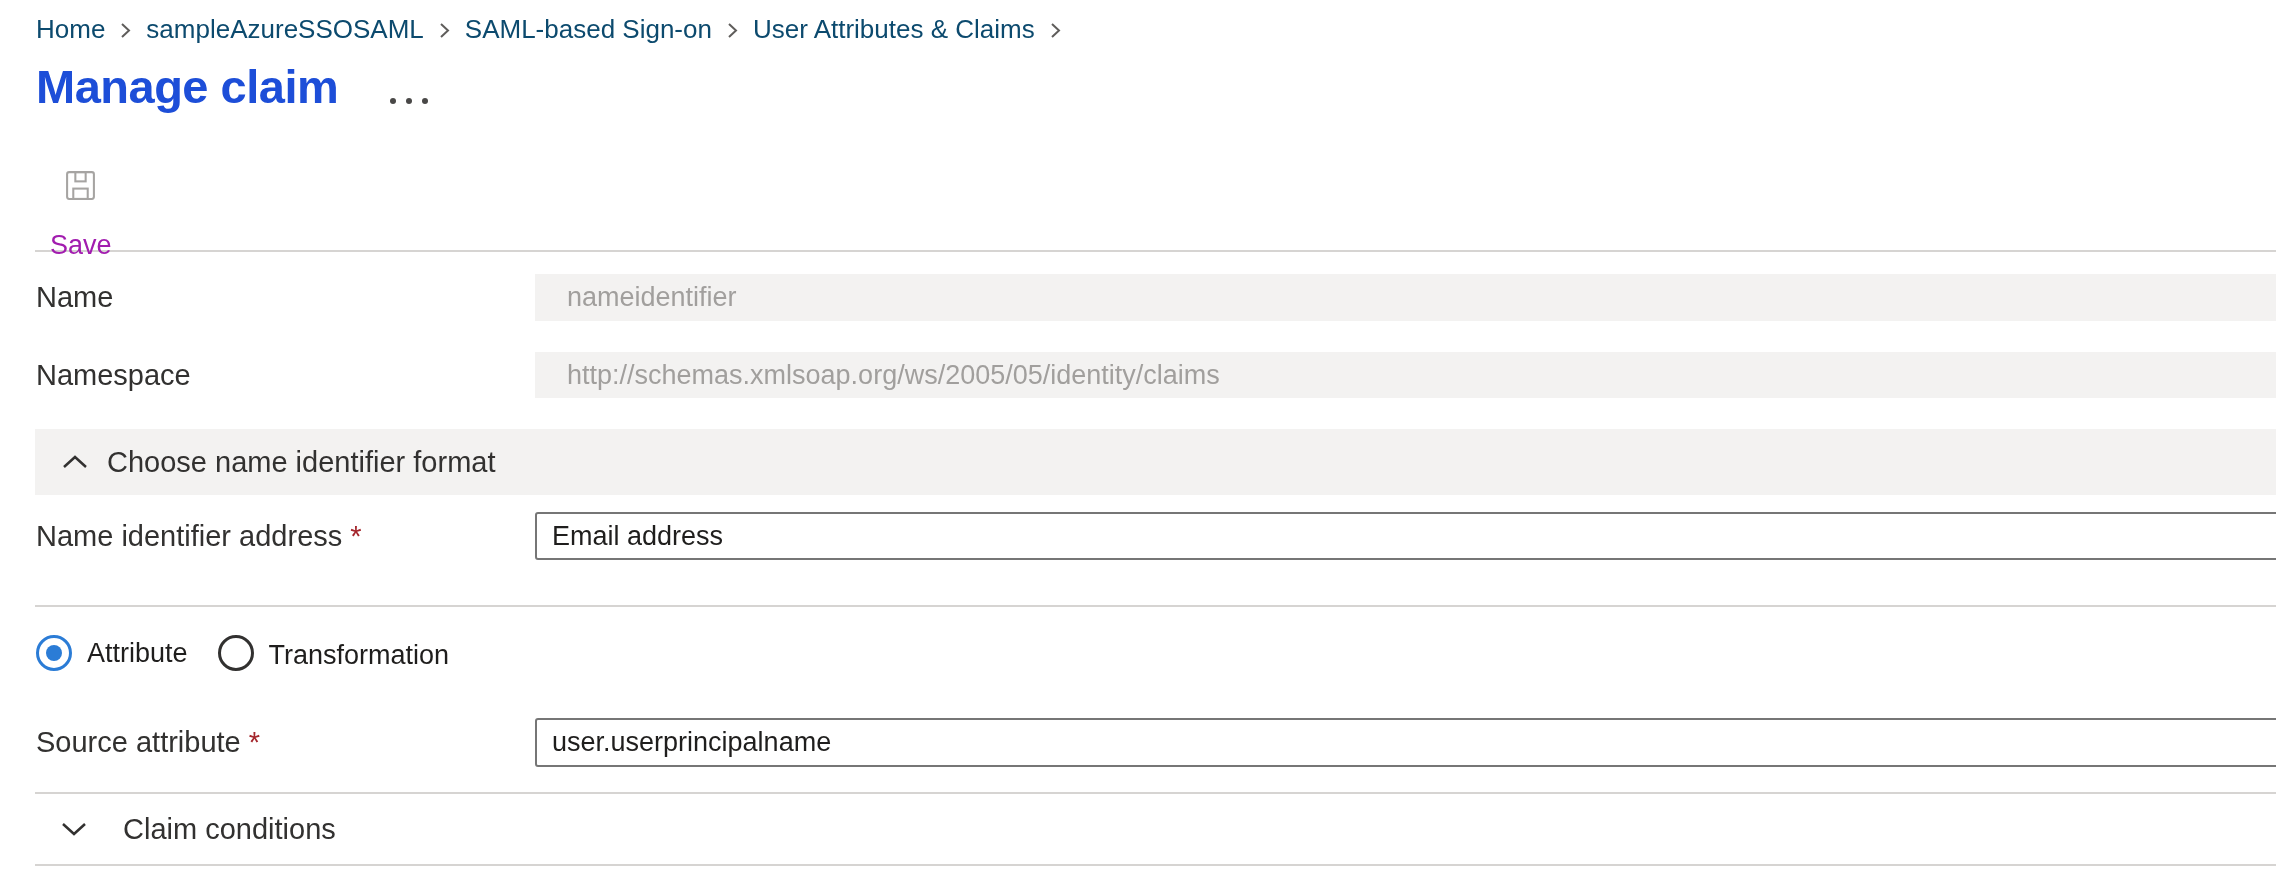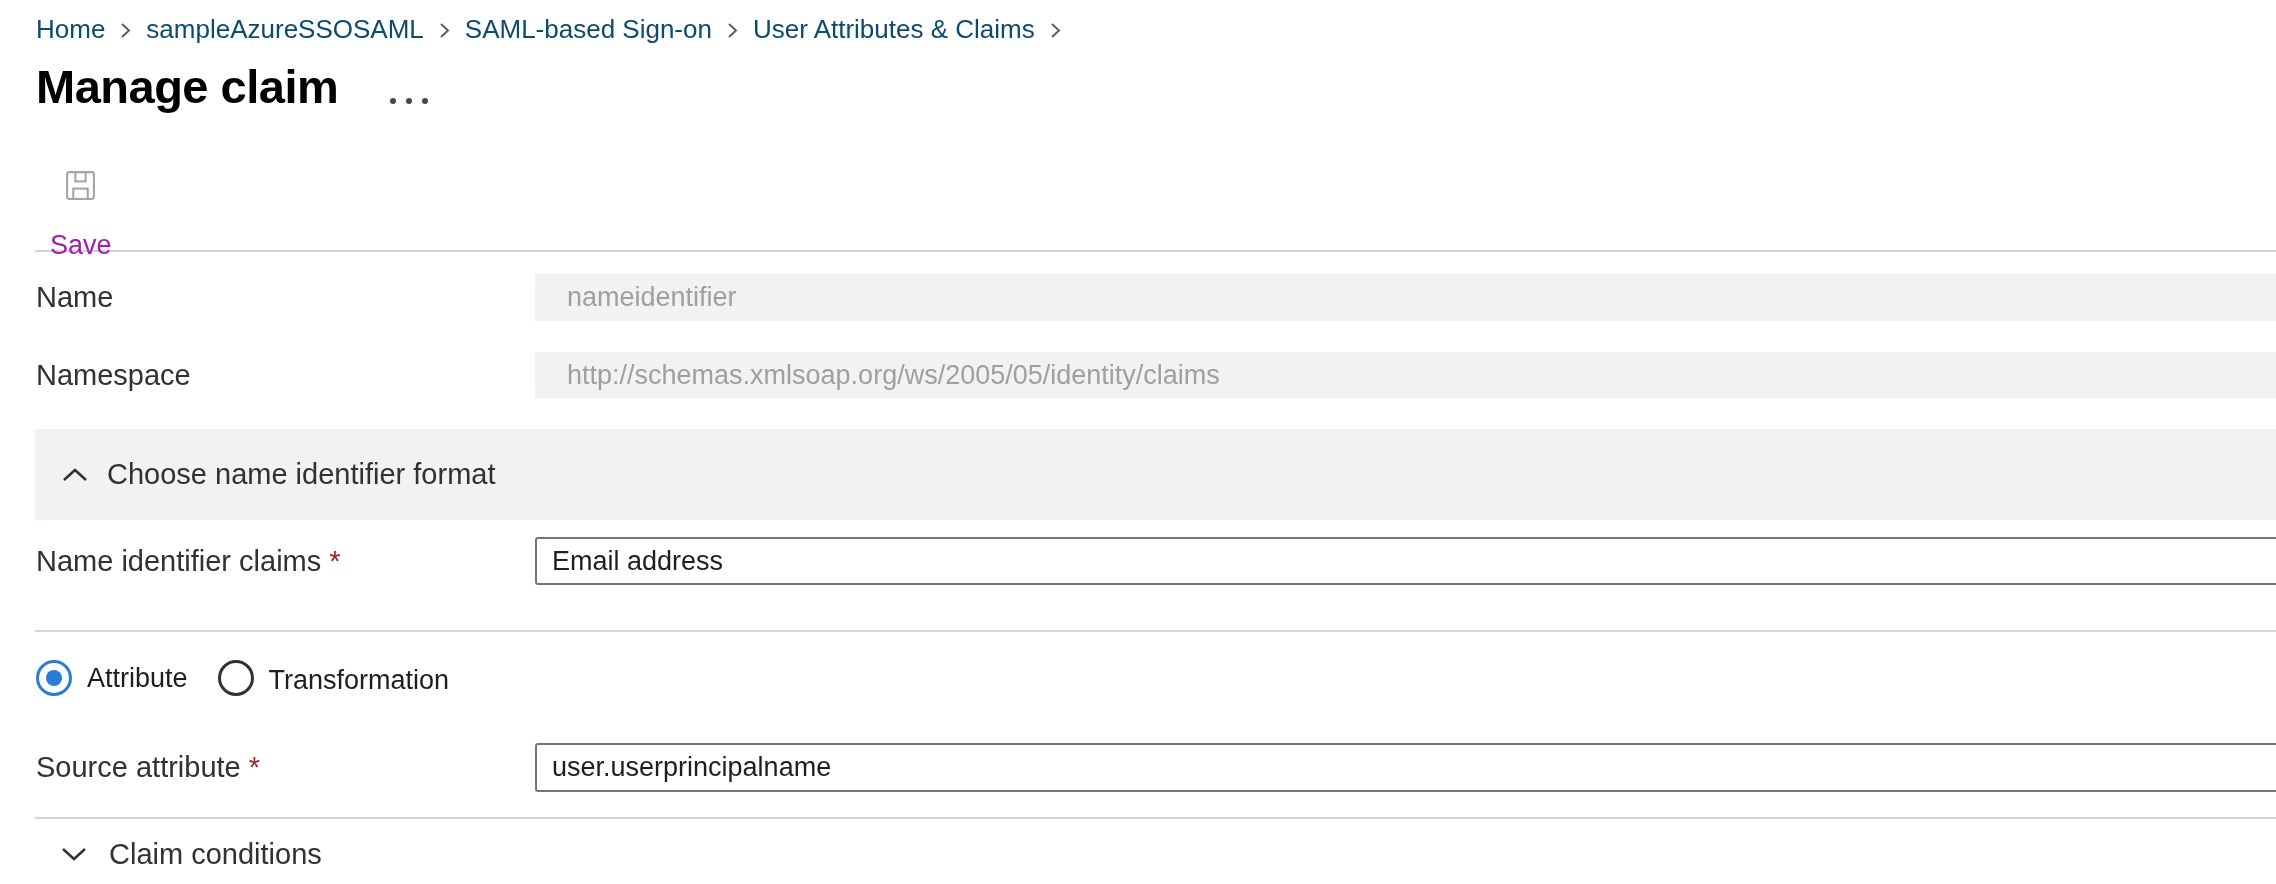--- a/index.html
+++ b/index.html
@@ -6,21 +6,21 @@
   html,body { width:2276px; height:884px; background:#fff; overflow:hidden;
               font-family:"Liberation Sans", sans-serif; color:#323130; }
 
   
   .breadcrumb { display:flex; align-items:center; margin:13px 0 0 36px; height:32px; gap:13px; }
   .breadcrumb a { font-size:26px; color:#0c4a6e; text-decoration:none; cursor:pointer; }
   .crumb-sep { display:flex; align-items:center; margin-top:2px; }
 
   
   .title-row { display:flex; align-items:flex-end; margin:13px 0 0 36px; height:58px; }
-  .page-title { font-size:47px; font-weight:700; color:#000000; letter-spacing:-0.5px; line-height:58px; }
+  .page-title { font-size:47px; font-weight:700; color:#1d4ed8; letter-spacing:-0.5px; line-height:58px; }
   .more-btn { margin:0 0 10px 50px; cursor:pointer; display:flex; align-items:center; }
 
   
   .toolbar { display:flex; align-items:center; margin:82px 0 0 50px; height:34px; }
   .tb-btn { display:flex; align-items:center; gap:28px; color:#a21caf; font-size:27px; cursor:default;flex-direction:column; }
   .tb-gap { width:34px; }
 
   .divider { border-top:2px solid #d6d4d2; margin-left:35px; }
 
   
@@ -31,21 +31,21 @@
   .input-disabled { flex:1; height:47px; background:#f3f2f1; border:none; color:#a19f9d;
                     font-size:27px; padding:0 0 0 32px; font-family:"Liberation Sans",sans-serif; }
   .input-box { flex:1; height:48px; background:#fff; border:2px solid #767676; border-radius:3px;
                color:#1f1e1d; font-size:27px; padding:0 0 0 15px; font-family:"Liberation Sans",sans-serif; }
 
   .row-name      { margin-top:22px; }
   .row-namespace { margin-top:31px; }
   .row-namespace .input-disabled { height:46px; }
 
   
-  .section-bar { margin:31px 0 0 35px; height:91px; background:#f3f2f1; display:flex;
+  .section-bar { margin:31px 0 0 35px; height:66px; background:#f3f2f1; display:flex;
                  align-items:center; padding-left:27px; cursor:pointer; }
   .section-bar .sec-text { font-size:29px; color:#323130; margin-left:19px; }
 
   .row-format { margin-top:17px; }
 
   .divider-src { margin-top:45px; }
 
   
   .row-source { margin-top:26px; height:40px; }
   .radio-group { display:flex; align-items:center; }
@@ -58,21 +58,21 @@
   .radio-opt.checked .radio-dot { background:#2b7cd6; }
   .radio-label { font-size:27px; color:#1f1e1d; margin-left:15px; }
 
   .row-srcattr { margin-top:45px; }
   .row-srcattr .input-box { height:49px; }
 
   .divider-claim { margin-top:25px; }
 
   .claim-bar { margin-left:35px; height:70px; background:#fff; display:flex; align-items:center;
                padding-left:26px; cursor:pointer; }
-  .claim-bar .sec-text { font-size:29px; color:#323130; margin-left:22px; }
+  .claim-bar .sec-text { font-size:29px; color:#323130; margin-left:36px; }
 
   svg { display:block; }
 </style>
 </head>
 <body>
 
 <nav class="breadcrumb">
   <a>Home</a>
   <span class="crumb-sep">
     <svg width="15" height="21" viewBox="0 0 15 21">
@@ -136,21 +136,21 @@
 
 <div class="section-bar">
   <svg width="26" height="16" viewBox="0 0 26 16">
     <polyline points="2,13 13,3 24,13" fill="none" stroke="#323130" stroke-width="2.5"></polyline>
   </svg>
   <span class="sec-text">Choose name identifier format</span>
 </div>
 
 <div class="field-row row-format">
   <span class="field-label">
-    <span>Name identifier claims</span><span class="req">*</span>
+    <span>Name identifier address</span><span class="req">*</span>
   </span>
   <input class="input-box" value="Email address" style="">
 </div>
 
 <div class="divider divider-src"></div>
 
 <div class="field-row row-source">
   <div class="radio-group">
     <div class="radio-opt checked">
       <span class="radio-circle">

